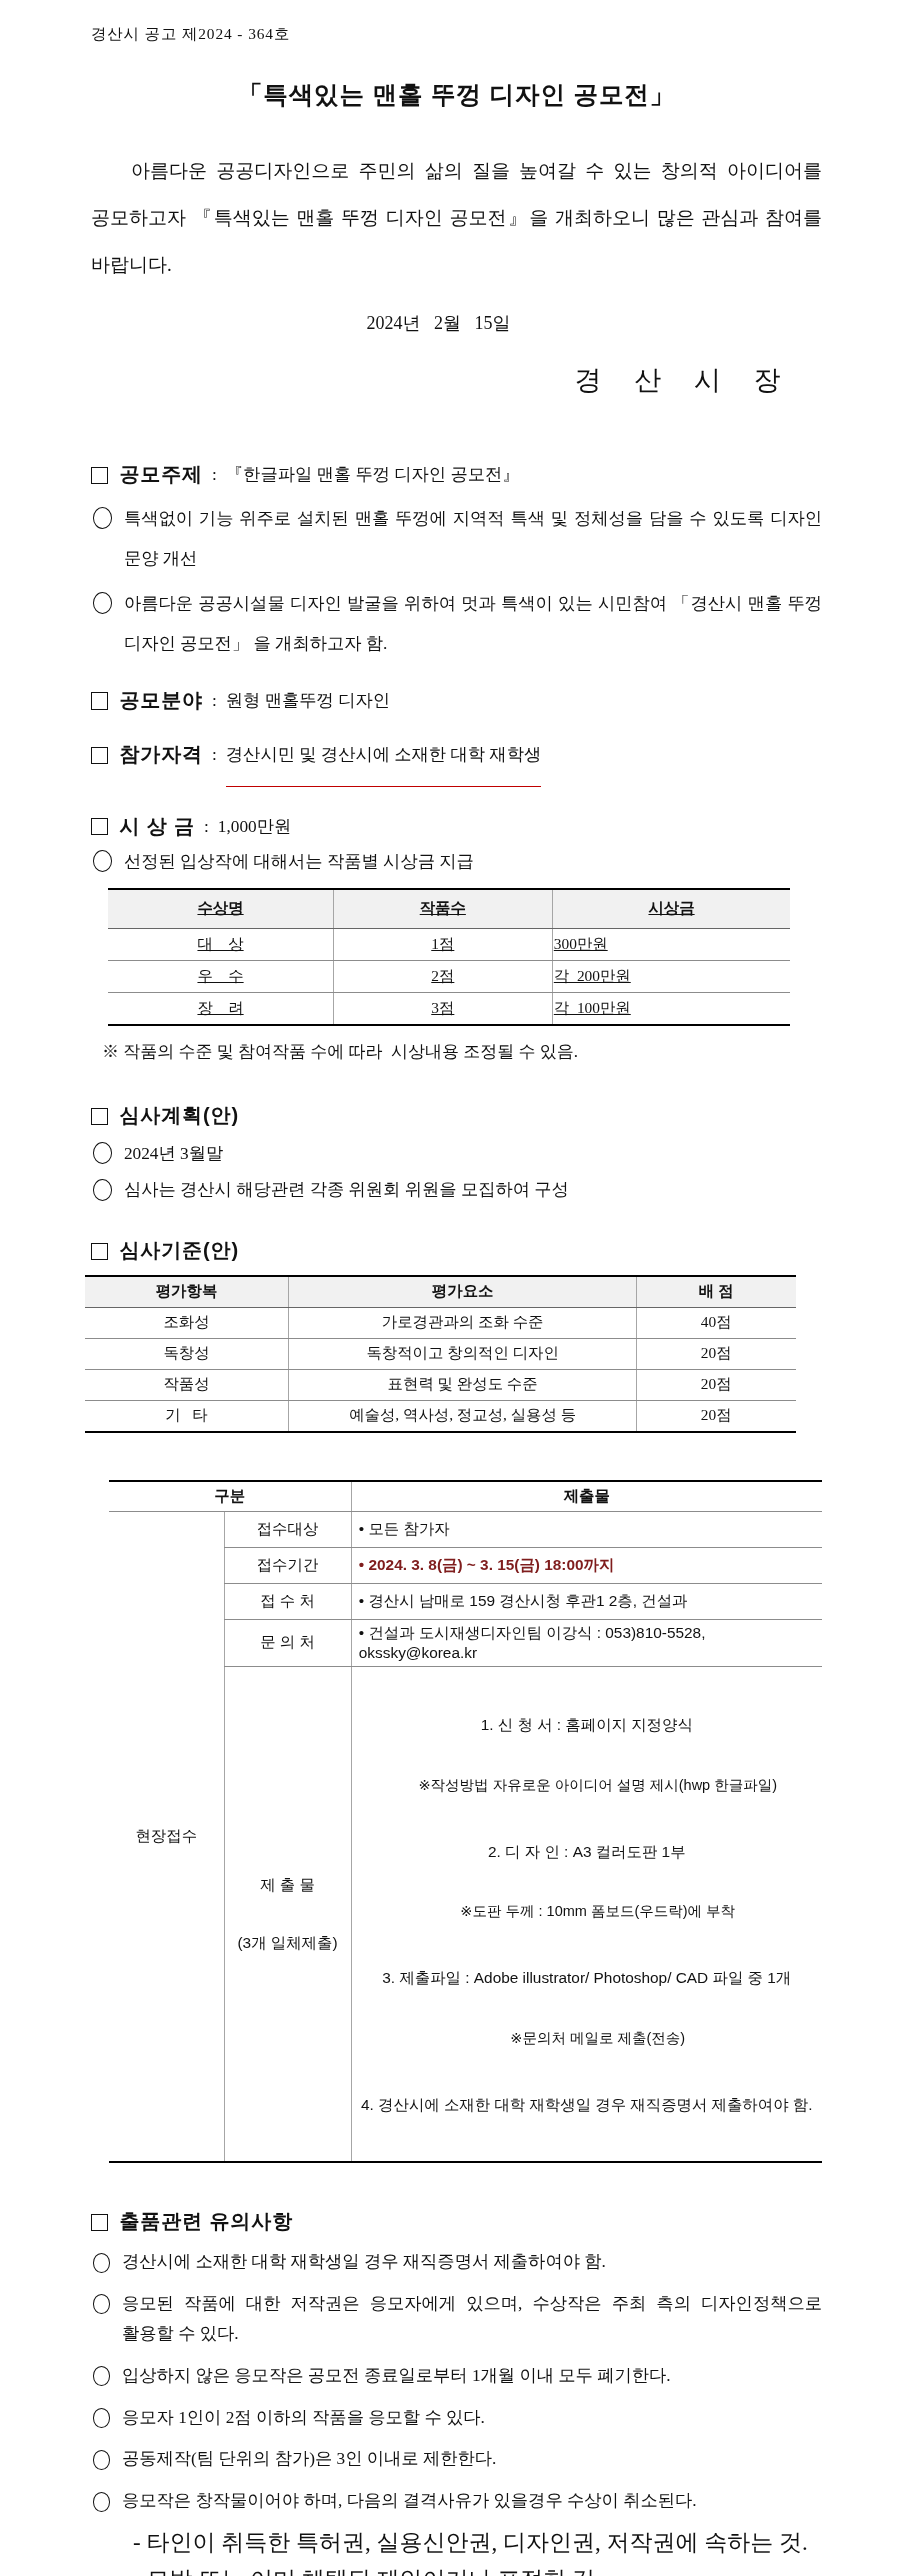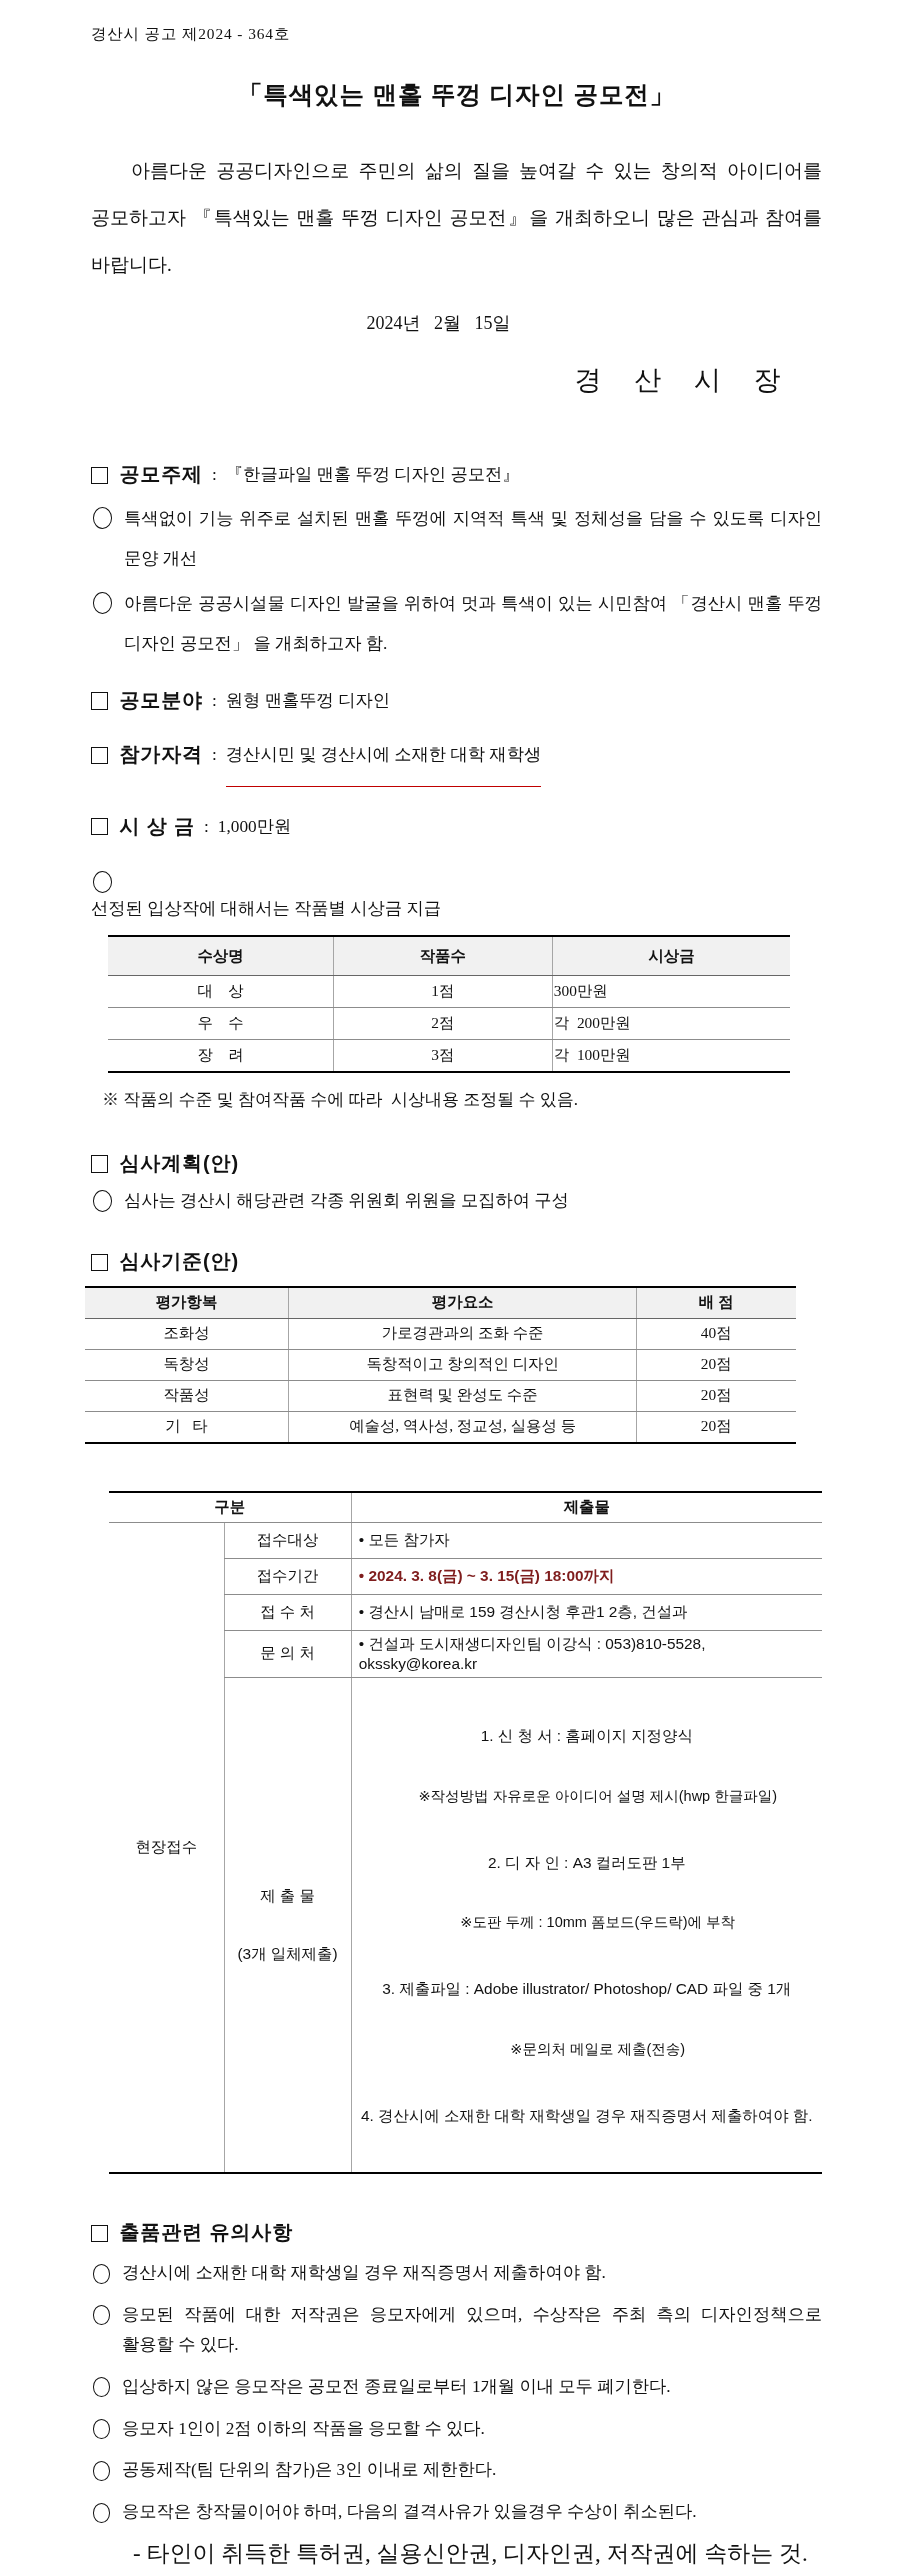--- a/index.html
+++ b/index.html
@@ -38,21 +38,21 @@
 
   
   table{border-collapse:collapse;border-top:2.7px solid #000;border-bottom:2.7px solid #000;}
   th,td{white-space:pre-wrap;}
   th{font-family:"Liberation Sans","DejaVu Sans",sans-serif;font-weight:700;font-size:15.4px;}
   td{font-size:15.4px;text-align:center;}
   .vline-l{border-left:0.9px solid #a6a6a6;}
   .hline-b{border-bottom:0.9px solid #8c8c8c;}
 
   
-  .award-table{margin:11px 0 0 17.3px;width:682px;}
+  .award-table{margin:11px 0 0 17.3px;width:682px;text-decoration:underline;}
   .award-table th{background:#f1f1f1;height:36px;text-align:center;border-bottom:0.9px solid #666;}
   .award-table td{height:29px;text-align:center;}
   .award-table td.amount{text-align:left;padding-right:58px;}
   .note-line{margin-top:14.5px;font-size:17px;padding-left:11px;white-space:pre-wrap;}
 
   
   .criteria-table{margin:11px 0 0 -6.4px;width:711px;}
   .criteria-table th{background:#f1f1f1;height:28px;text-align:center;border-bottom:0.9px solid #666;}
   .criteria-table td{height:28px;text-align:center;}
 
@@ -122,21 +122,21 @@
     <span class="sec-colon">:</span>
     <span class="sec-value u-red">경산시민 및 경산시에 소재한 대학 재학생</span>
   </div>
 
   <div class="sec" style="margin-top:27px;">
     <span class="sq"></span>
     <span class="sec-label">시 상 금</span>
     <span class="sec-colon">:</span>
     <span class="sec-value">1,000만원</span>
   </div>
-  <div class="obullet tight" style="margin-top:28px;flex-direction:column;">
+  <div class="obullet tight" style="margin-top:7px;">
     <span class="circ"></span>
     <span class="obullet-text">선정된 입상작에 대해서는 작품별 시상금 지급</span>
   </div>
 
   <table class="award-table">
     <colgroup>
         <col style="width:225px">
         <col style="width:219px">
         <col style="width:238px">
       </colgroup>
@@ -166,20 +166,24 @@
     </tbody>
   </table>
 
   <div class="note-line">※ 작품의 수준 및 참여작품 수에 따라  시상내용 조정될 수 있음.</div>
 
   <div class="sec" style="margin-top:40px;">
     <span class="sq"></span>
     <span class="sec-label">심사계획(안)</span>
   </div>
   <div style="margin-top:9px;">
+    <div class="obullet tight">
+      <span class="circ"></span>
+      <span class="obullet-text">2024년 3월말</span>
+    </div>
     <div class="obullet tight">
       <span class="circ"></span>
       <span class="obullet-text">심사는 경산시 해당관련 각종 위원회 위원을 모집하여 구성</span>
     </div>
   </div>
 
   <div class="sec" style="margin-top:33px;">
     <span class="sq"></span>
     <span class="sec-label">심사기준(안)</span>
   </div>

